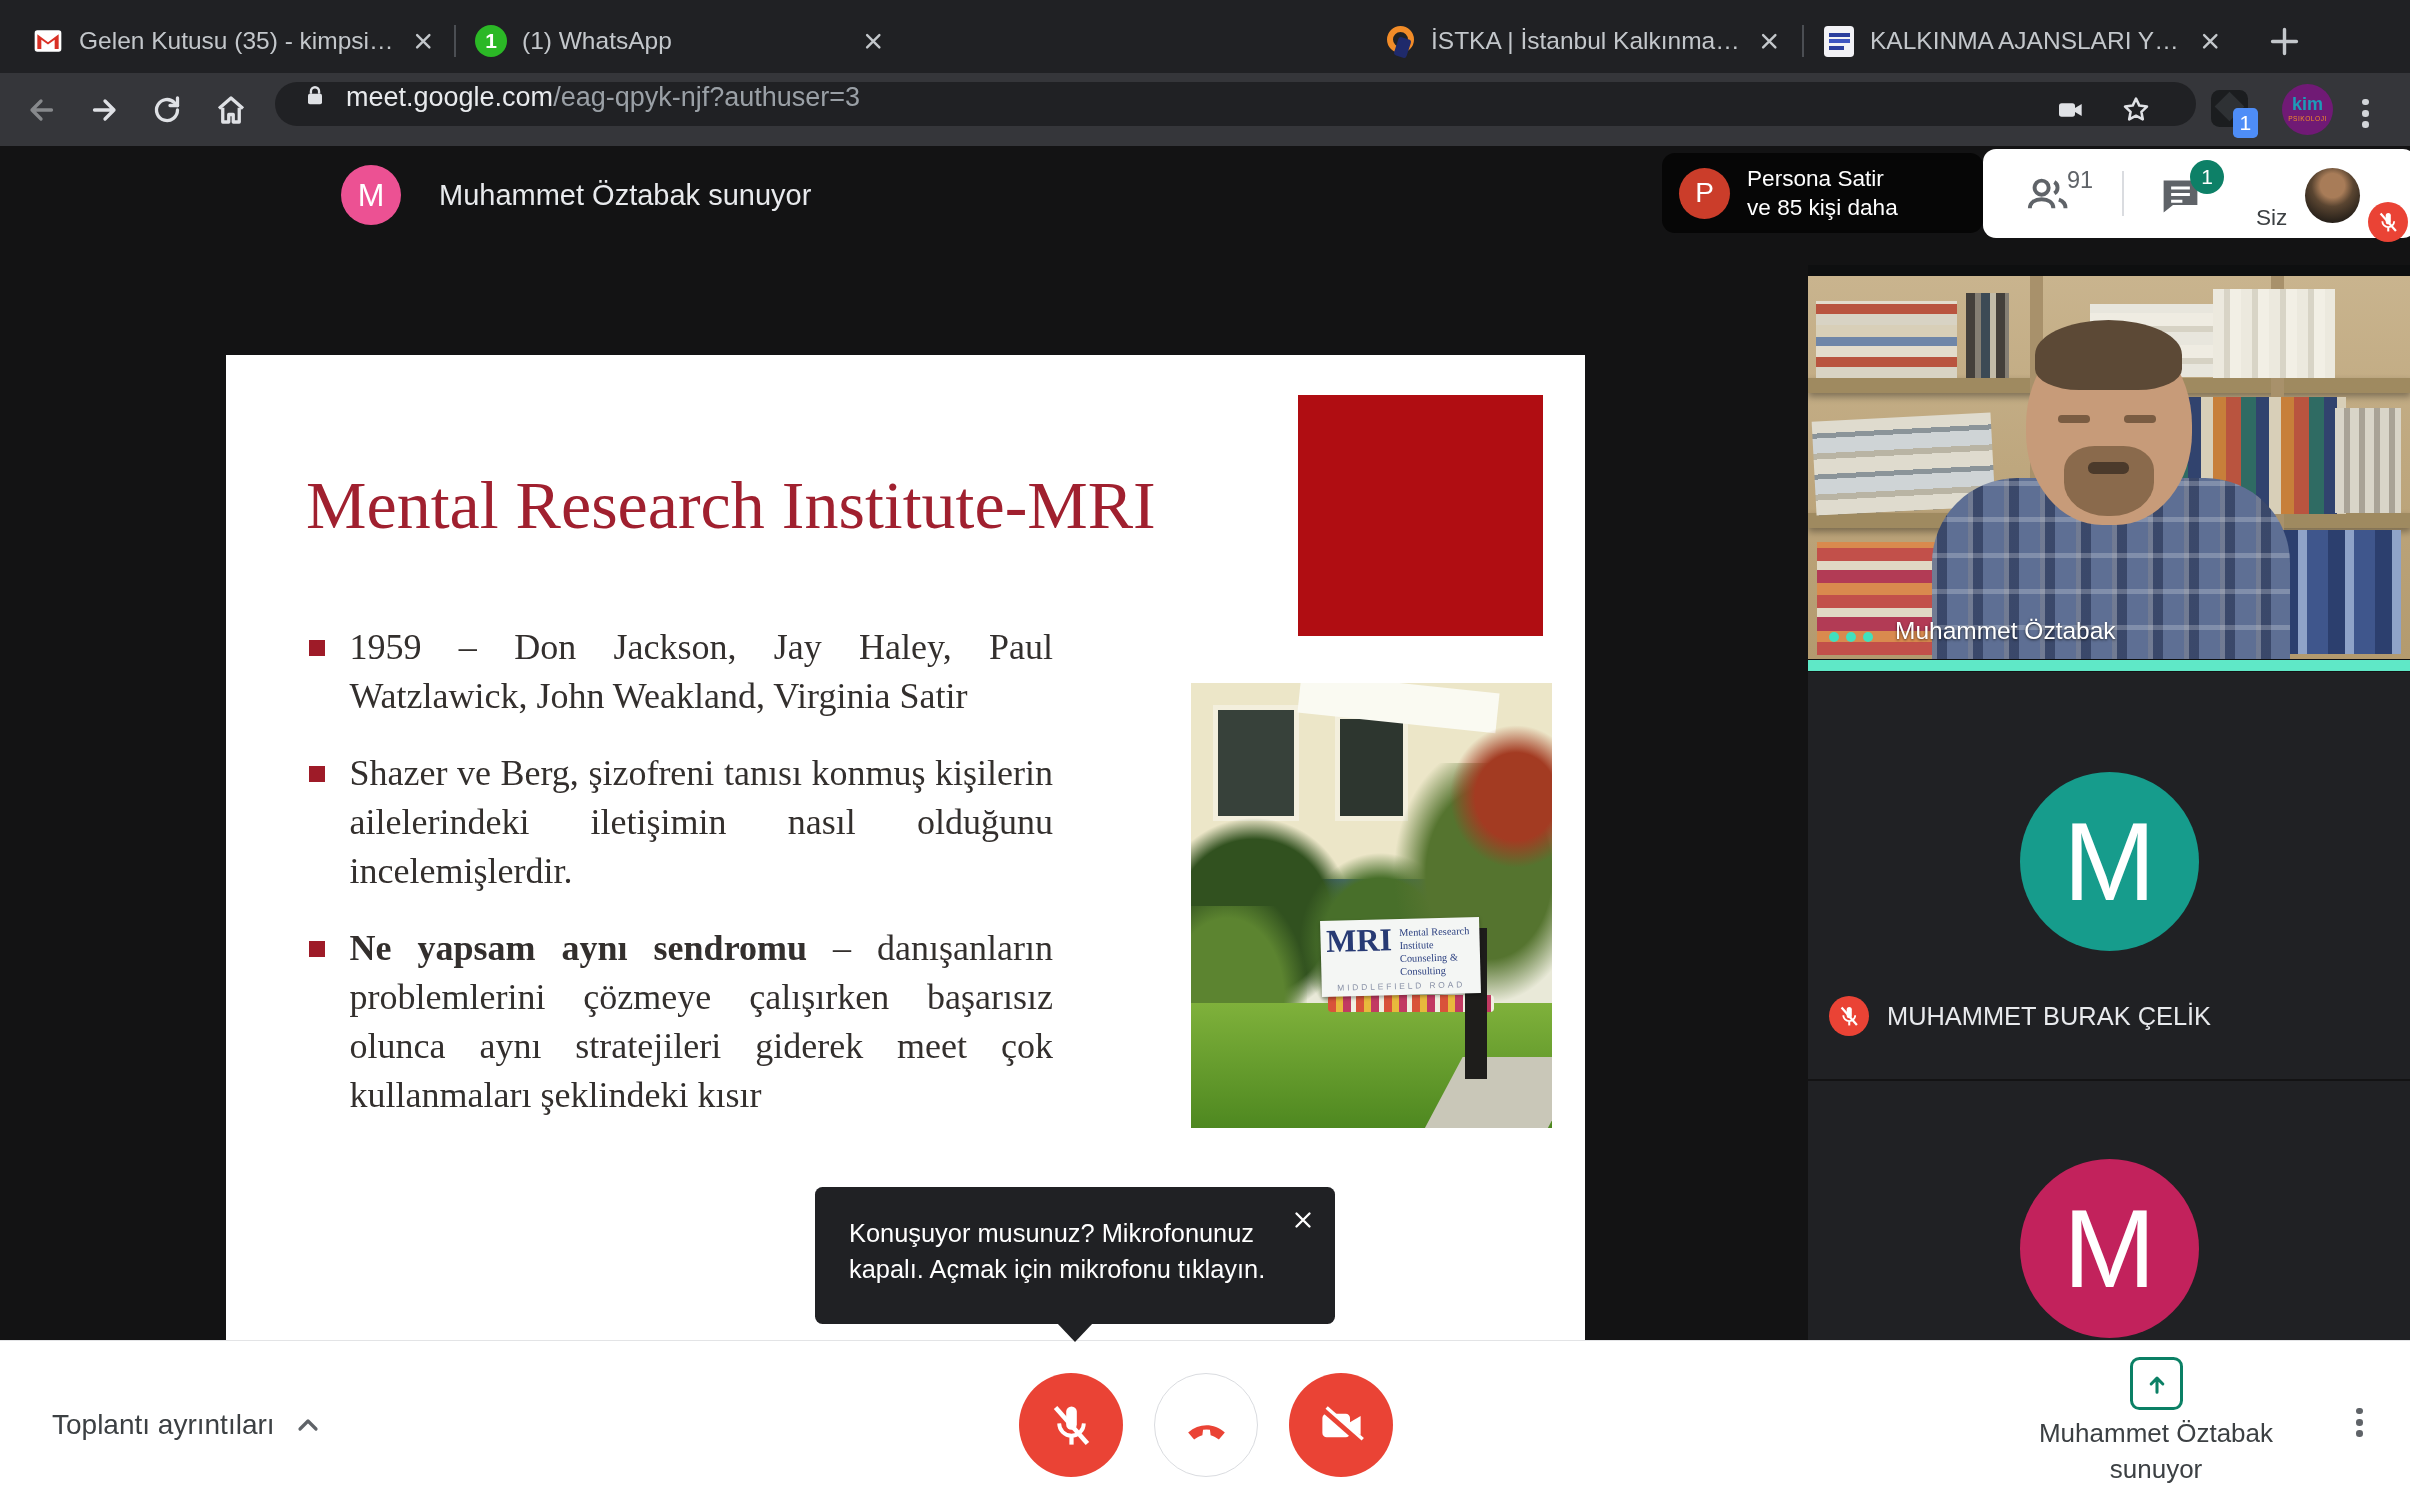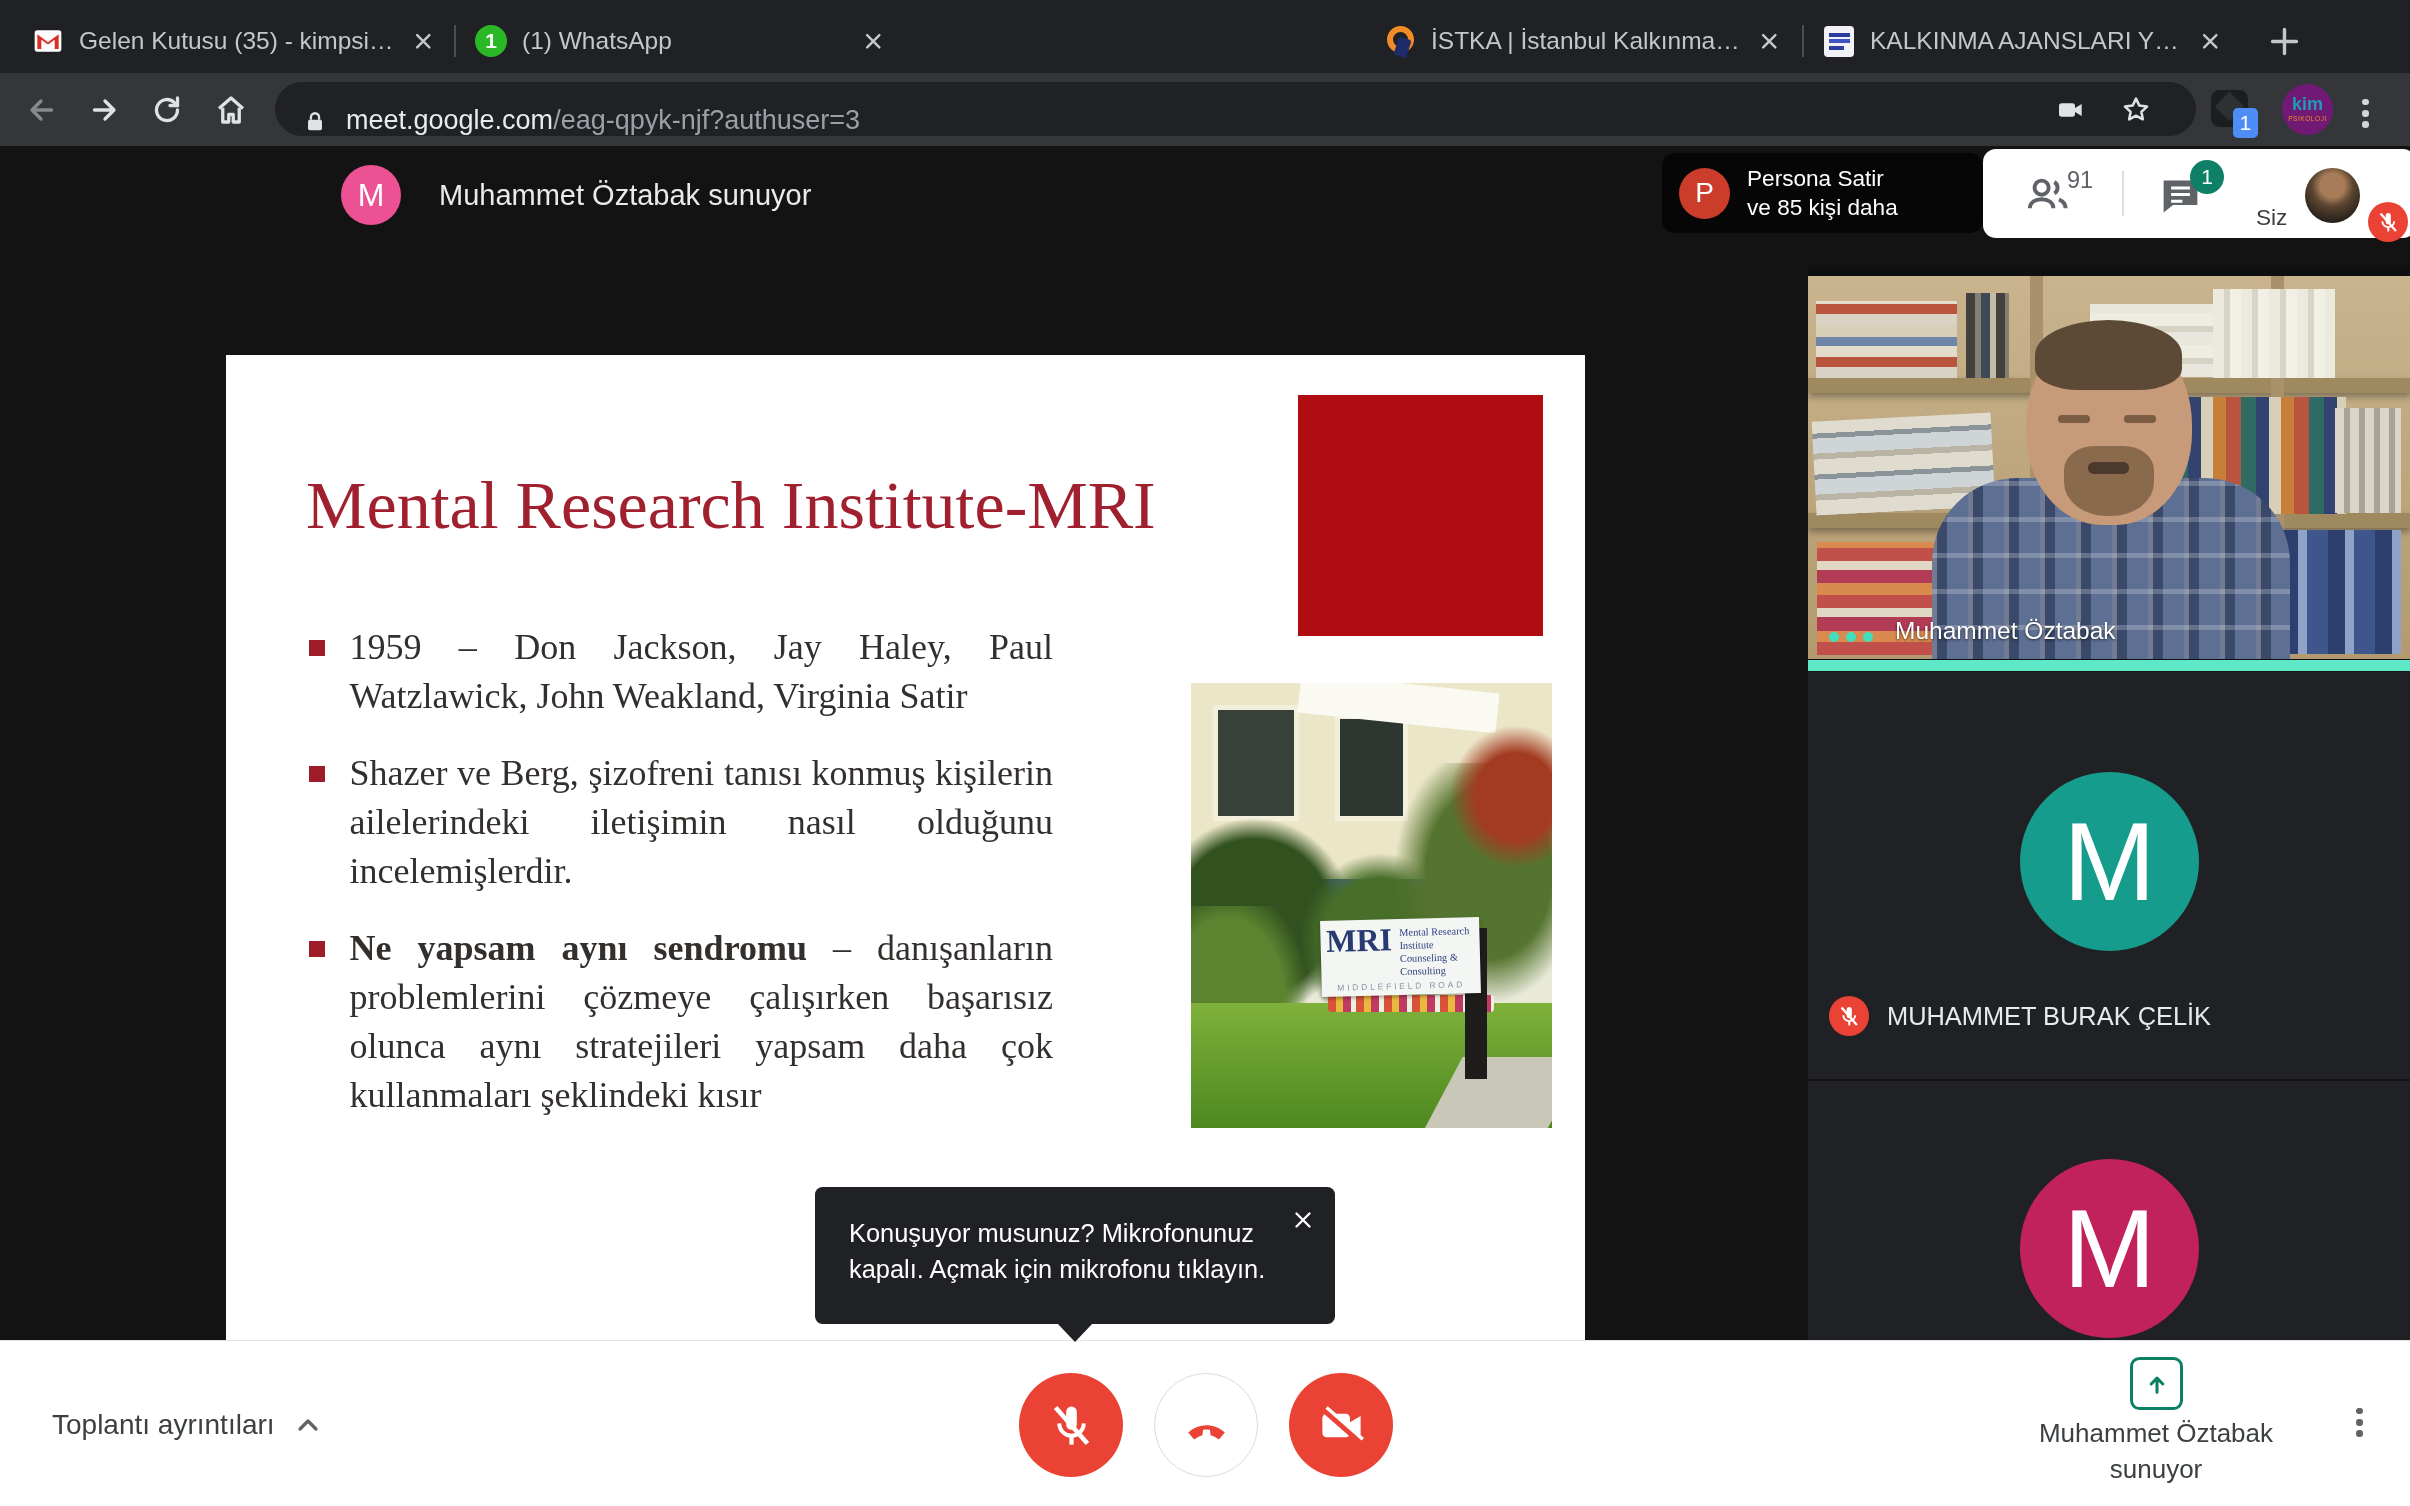--- a/index.html
+++ b/index.html
@@ -11,22 +11,22 @@
   .tab{position:absolute;top:9.4px;height:64px;display:flex;align-items:center;padding:0 17px;
        color:#c3c7cb;font-size:24.5px;border-radius:13px 13px 0 0;box-sizing:border-box;}
   .tab.active{background:#35363a;color:#e8eaed;}
   .tab .title{flex:1;margin:0 15px;white-space:nowrap;overflow:hidden;text-overflow:ellipsis;}
   .tabsep{position:absolute;top:24.5px;width:1.9px;height:32px;background:#4b4e53;}
   .fav{width:32px;height:32px;flex:0 0 32px;position:relative;}
   .xbtn{width:24.5px;height:24.5px;flex:0 0 24.5px;}
   .ring{width:21px;height:21px;border:4.7px solid #9aa0a6;border-radius:50%;margin-right:13px;flex:0 0 21px;}
   
   .toolbar{position:absolute;left:0;top:73px;width:2411px;height:73px;background:#35363a;}
-  .pill{position:absolute;left:275px;top:9.4px;width:1921px;height:54px;border-radius:27px;background:#202124;
-        display:flex;align-items:flex-end;color:#e8eaed;font-size:27px;}
+  .pill{position:absolute;left:275px;top:9.4px;width:1921px;height:44px;border-radius:27px;background:#202124;
+        display:flex;align-items:flex-start;color:#e8eaed;font-size:27px;}
   
   .recbadge{position:absolute;left:12.2px;top:158px;height:73px;background:#b02b20;border-radius:9.4px;
             display:flex;align-items:center;padding:0 26px 0 22.6px;color:#fff;font-weight:bold;
             font-size:28px;letter-spacing:0.5px;}
   .recdot{width:21px;height:21px;border-radius:50%;background:#fff;margin-right:19px;}
   .avatarc{border-radius:50%;display:flex;align-items:center;justify-content:center;color:#fff;}
   .wpanel{position:absolute;left:1983px;top:149px;width:433px;height:89px;background:#fff;border-radius:13px;}
   
   .slide{position:absolute;left:226px;top:355px;width:1359px;height:985px;background:#fff;overflow:hidden;}
   .slide-title{position:absolute;left:80px;top:111px;font-family:"Liberation Serif",serif;
@@ -250,21 +250,21 @@
       <div class="bul">
           <span class="sq"></span>
           <span class="tx"><span class="bb"></span><span>1959 – Don Jackson, Jay Haley, Paul Watzlawick, John Weakland, Virginia Satir</span></span>
         </div>
       <div class="bul">
           <span class="sq"></span>
           <span class="tx"><span class="bb"></span><span>Shazer ve Berg, şizofreni tanısı konmuş kişilerin ailelerindeki iletişimin nasıl olduğunu incelemişlerdir.</span></span>
         </div>
       <div class="bul">
           <span class="sq"></span>
-          <span class="tx"><span class="bb">Ne yapsam aynı sendromu</span><span> – danışanların problemlerini çözmeye çalışırken başarısız olunca aynı stratejileri yapsam daha çok kullanmaları şeklindeki kısır</span></span>
+          <span class="tx"><span class="bb">Ne yapsam aynı sendromu</span><span> – danışanların problemlerini çözmeye çalışırken başarısız olunca aynı stratejileri giderek meet çok kullanmaları şeklindeki kısır</span></span>
         </div>
     </div>
 
     <div class="abs" style="left:965px;top:328px;width:361px;height:445px;overflow:hidden;background:#e9e9d8;">
       <div class="abs" style="left:0;top:0;width:100%;height:46%;background:#ece6c8;"></div>
       <div class="abs" style="left:6%;top:5%;width:24%;height:26%;background:#37413a;border:5.6px solid #f3efdd;box-sizing:border-box;"></div>
       <div class="abs" style="left:40%;top:7%;width:20%;height:24%;background:#2d362f;border:5.6px solid #f3efdd;box-sizing:border-box;"></div>
       <div class="abs" style="left:30%;top:0;width:55%;height:9%;background:#fafaf2;transform:rotate(6deg);"></div>
       <div class="abs" style="left:0;top:44%;width:78%;height:6%;background:#3e5fa8;"></div>
       <div class="abs" style="left:-10%;top:30%;width:55%;height:45%;background:radial-gradient(ellipse at 50% 50%, #31511f 0 55%, transparent 70%);"></div>

